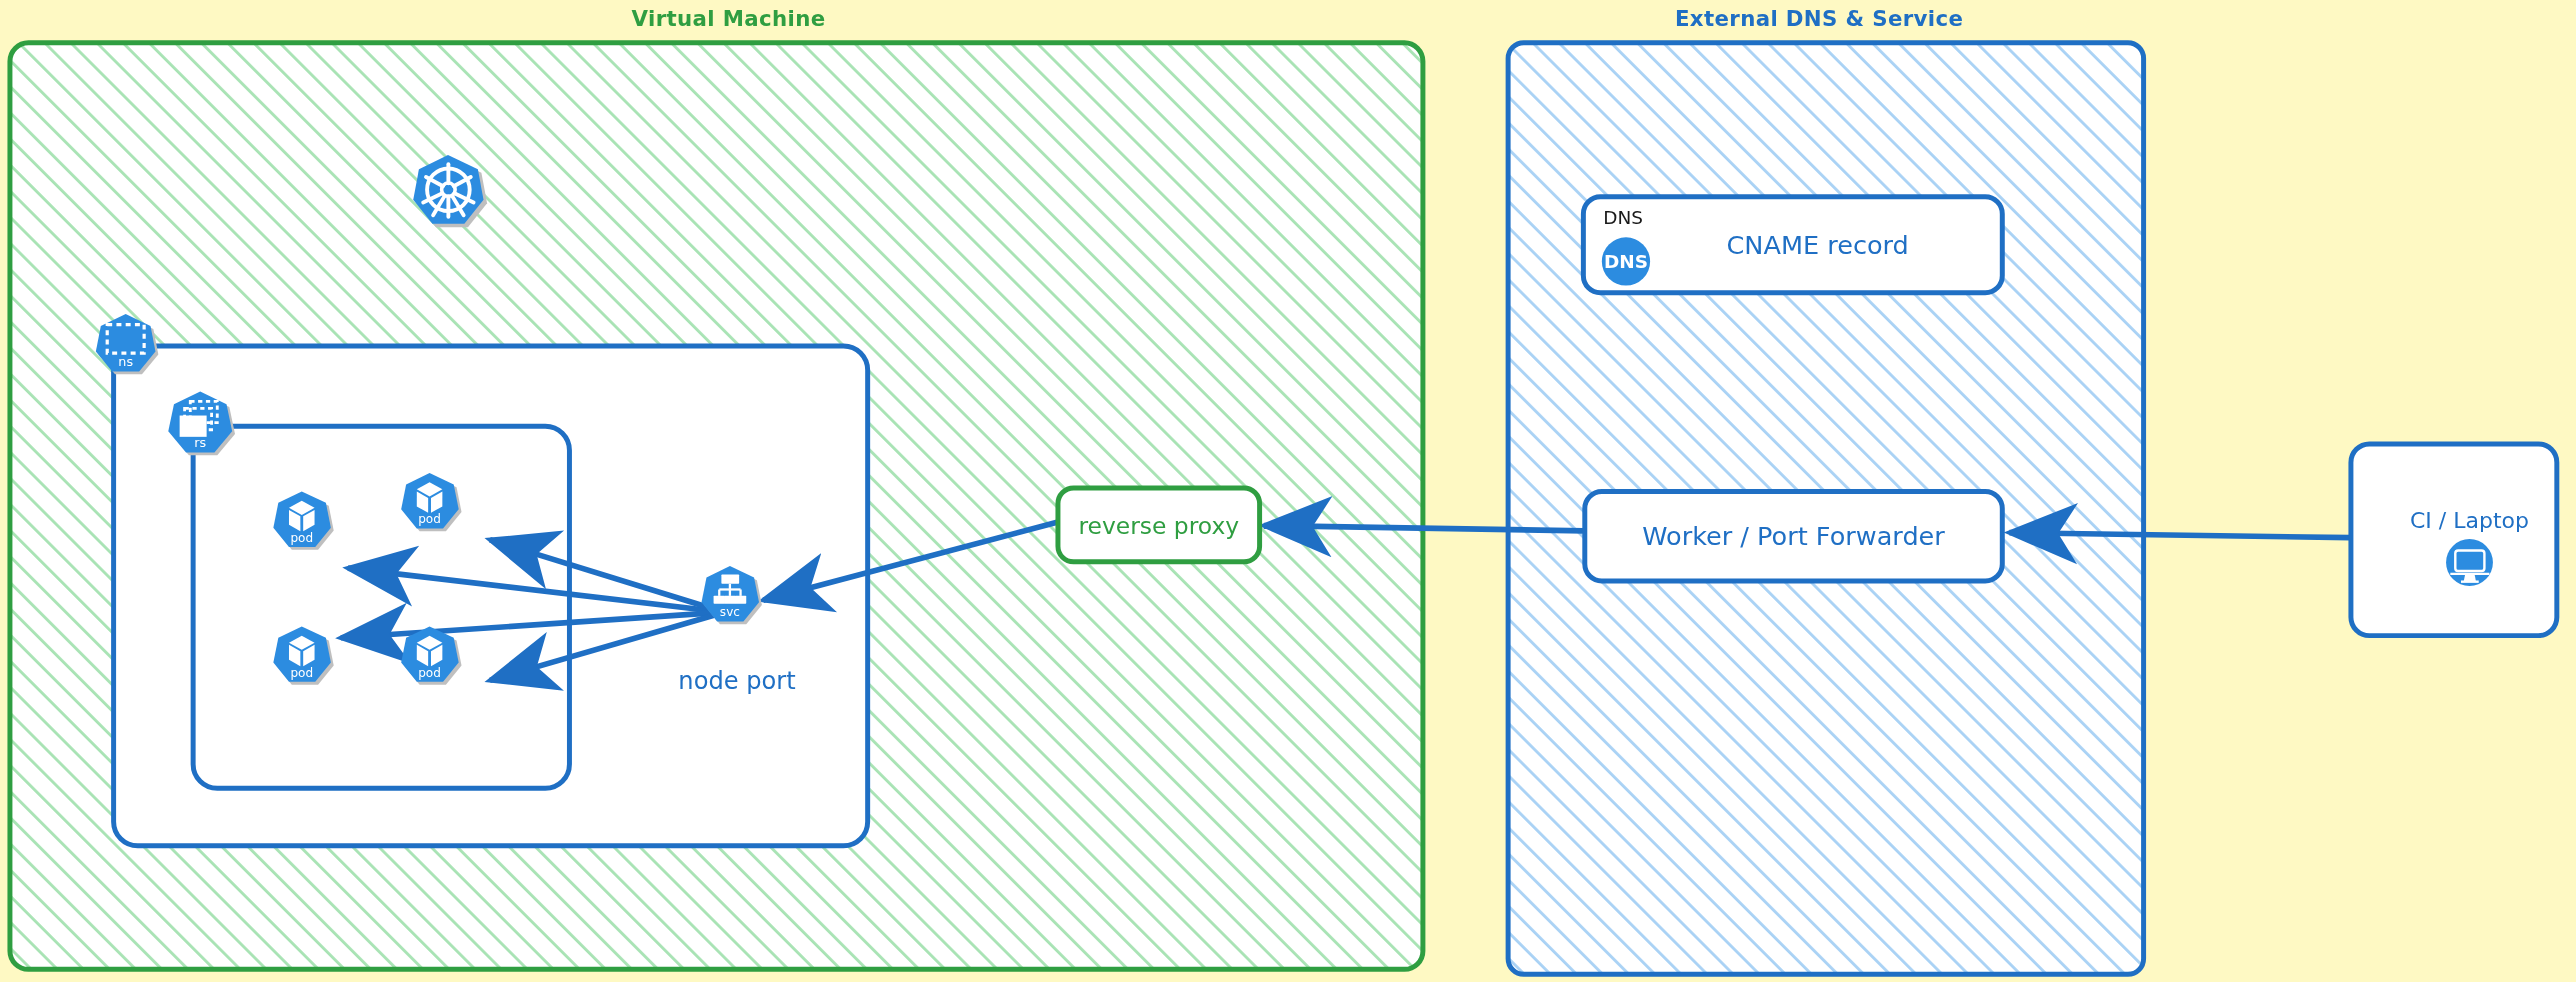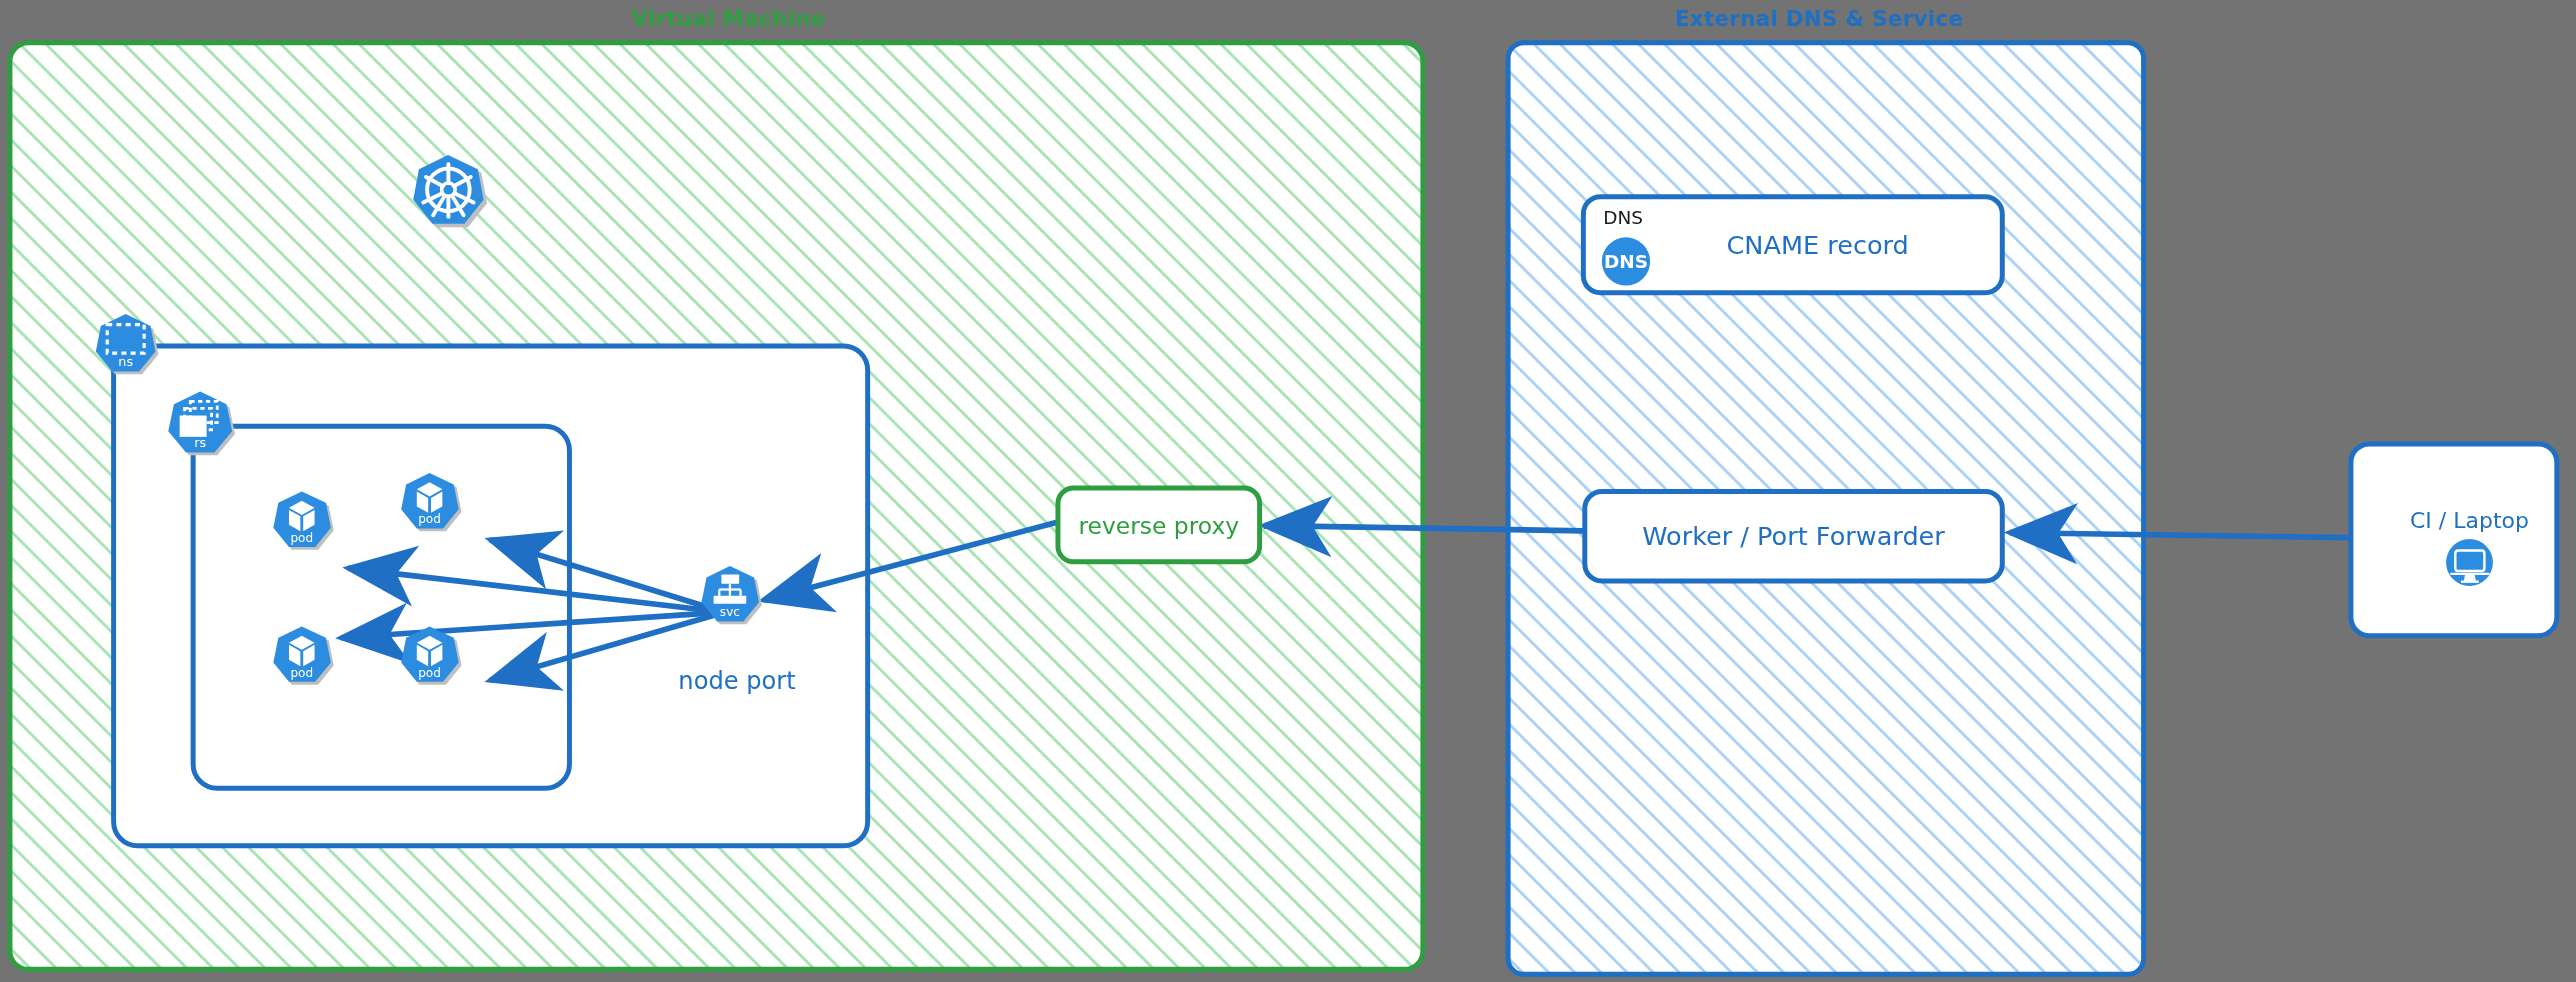--- a/index.html
+++ b/index.html
@@ -8,21 +8,21 @@
     padding: 0;
     background: #ffffff;
   }
   body {
     font-family: "DejaVu Sans", sans-serif;
   }
   #stage {
     position: relative;
     width: 2576px;
     height: 983px;
-    background: #737373;
+    background: #fef9c3;
     overflow: hidden;
   }
   .svg-root {
     position: absolute;
     inset: 0;
     width: 2576px;
     height: 983px;
   }
   .hand-title {
     font-family: "DejaVu Sans", sans-serif;

